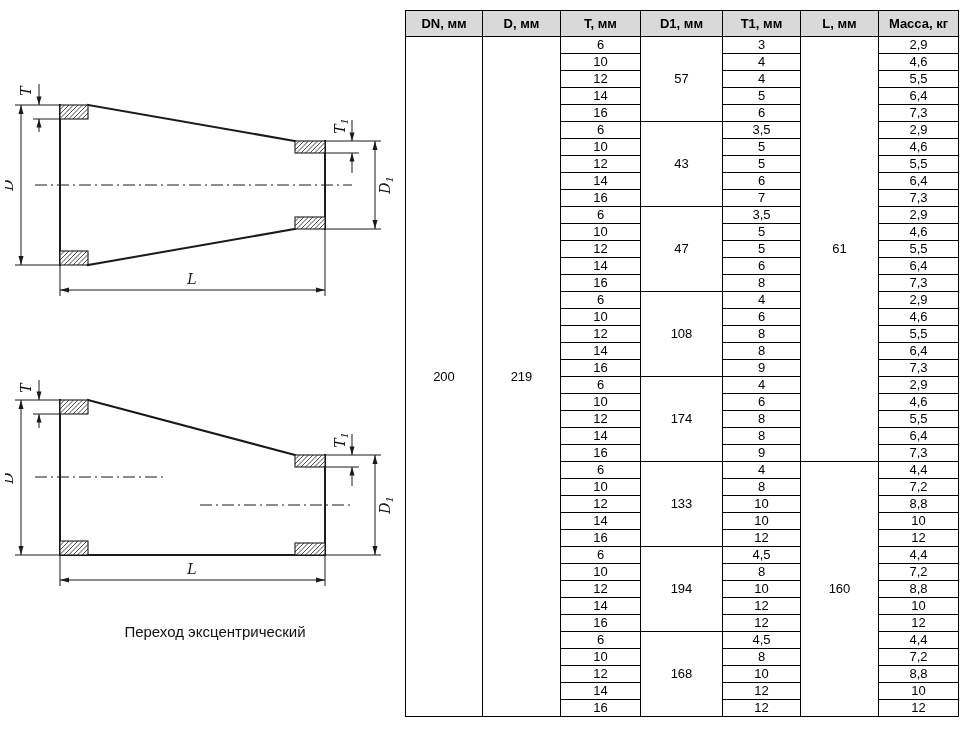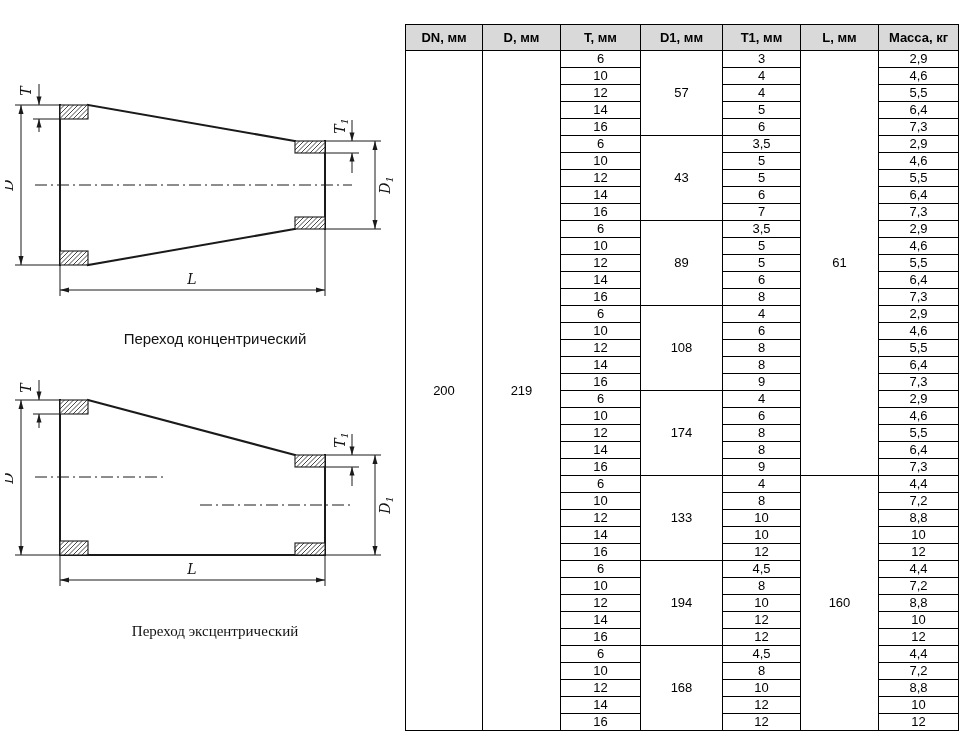--- a/index.html
+++ b/index.html
@@ -19,33 +19,33 @@
   #svg-eccentric { top: 378px; }
   .drawing-caption {
     position: absolute;
     left: 55px;
     width: 320px;
     text-align: center;
     font-size: 15px;
     color: #111;
   }
   #caption-concentric { top: 330px; }
-  #caption-eccentric { top: 623px; font-family: Liberation Serif, serif; }
+  #caption-eccentric { top: 623px; }
   .outline { stroke: #1a1a1a; stroke-width: 2; fill: none; stroke-linecap: square; }
   .dim     { stroke: #1a1a1a; stroke-width: 1; fill: none; }
   .arrow   { fill: #1a1a1a; stroke: none; }
   .hatch   { fill: #ffffff; stroke: #1a1a1a; stroke-width: 1.1; }
   .hatchline { stroke: #1a1a1a; stroke-width: 0.8; }
   .dimlabel {
     font: italic 14px "DejaVu Serif", serif;
     fill: #111;
   }
   .dimsub { font-size: 10px; }
   
-  .spec-table-wrap { position: absolute; left: 405px; top: 24px; }
+  .spec-table-wrap { position: absolute; left: 405px; top: 10px; }
   table.spec {
     border-collapse: collapse;
     table-layout: fixed;
     width: 553px;
     font-family: "Liberation Sans", sans-serif;
   }
   table.spec th, table.spec td {
     border: 1px solid #000;
     text-align: center;
     vertical-align: middle;
@@ -171,21 +171,20 @@
 
       <g>
         <line class="dim" x1="55" y1="187" x2="55" y2="218"></line>
         <line class="dim" x1="320" y1="151" x2="320" y2="218"></line>
         <line class="dim" x1="55" y1="212" x2="320" y2="212"></line>
         <polygon class="arrow" points="55,212 64,209.5 64,214.5"></polygon>
         <polygon class="arrow" points="320,212 311,209.5 311,214.5"></polygon>
         <text class="dimlabel" x="187" y="206" text-anchor="middle">L</text>
       </g>
     </svg>
-    <div id="caption-concentric" class="drawing-caption">Переход концентрический</div>
 
     <svg id="svg-eccentric" class="drawing-svg" width="390" height="240" viewBox="0 0 390 240">
 
       <g>
         <line class="dim" stroke-dasharray="12 4 2 4" x1="30" y1="99" x2="160" y2="99"></line>
         <line class="dim" stroke-dasharray="12 4 2 4" x1="195" y1="127" x2="347" y2="127"></line>
       </g>
 
       <g>
         <line class="outline" x1="55" y1="22" x2="55" y2="177"></line>
@@ -363,21 +362,21 @@
             <td>6</td>
             <td>6,4</td>
           </tr>
           <tr>
             <td>16</td>
             <td>7</td>
             <td>7,3</td>
           </tr>
           <tr>
             <td>6</td>
-            <td rowspan="5">89</td>
+            <td rowspan="5">47</td>
             <td>3,5</td>
             <td>2,9</td>
           </tr>
           <tr>
             <td>10</td>
             <td>5</td>
             <td>4,6</td>
           </tr>
           <tr>
             <td>12</td>

